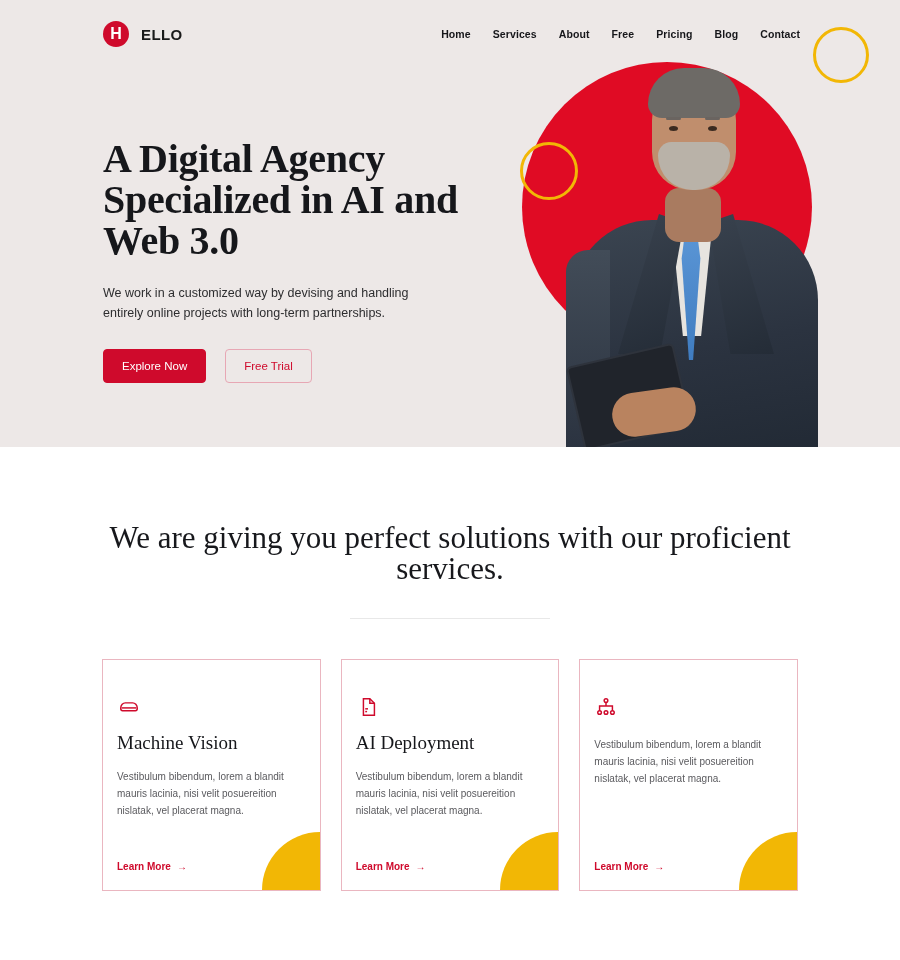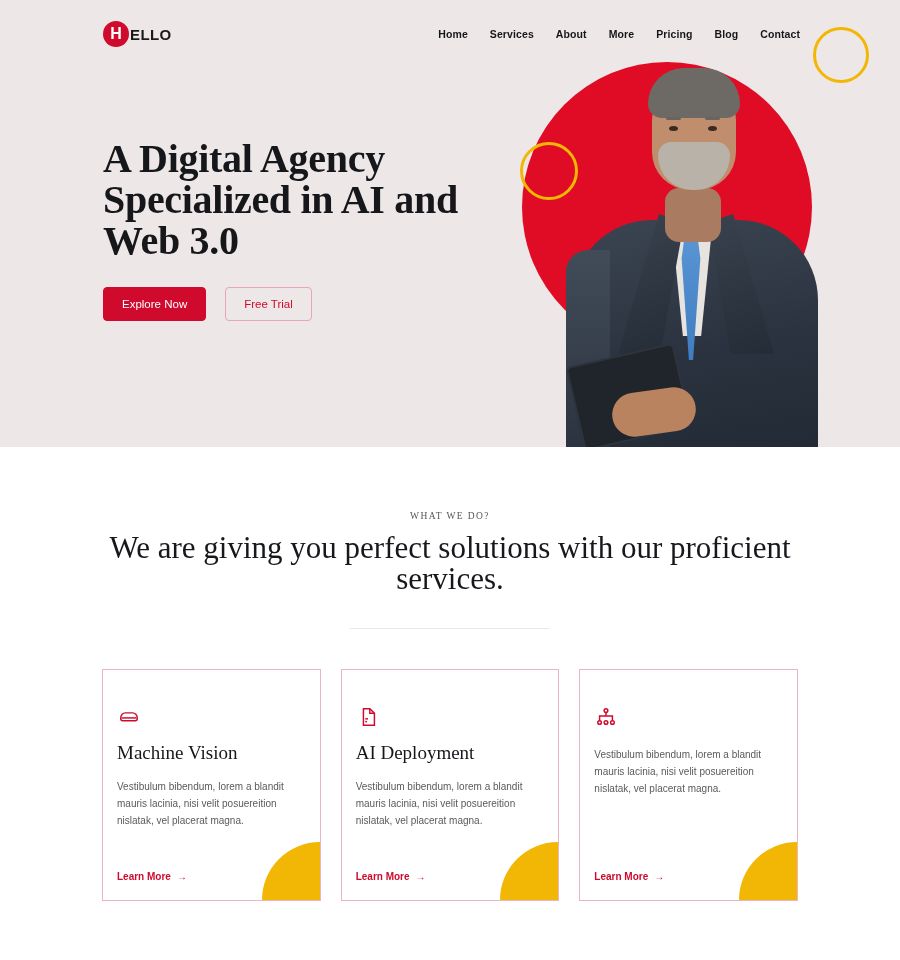--- a/index.html
+++ b/index.html
@@ -40,21 +40,21 @@
     display:flex; align-items:center; justify-content:center;
     font-size:16px; font-weight:bold;
     font-family:"Liberation Sans", sans-serif;
     letter-spacing:0;
   }
   .logo-text {
     font-size:15px;
     font-weight:bold;
     letter-spacing:0.4px;
     color:#1a1a1a;
-    margin-left:1px;
+    margin-left:12px;
   }
   .nav-links { display:flex; align-items:center; gap:22px; }
   .nav-links a {
     font-size:10.5px;
     font-weight:bold;
     color:#16161a;
     text-decoration:none;
     letter-spacing:0.1px;
   }
 
@@ -294,21 +294,21 @@
 
   <nav class="nav">
     <div class="logo">
       <span class="logo-mark">H</span>
       <span class="logo-text">ELLO</span>
     </div>
     <div class="nav-links">
       <a href="#">Home</a>
       <a href="#">Services</a>
       <a href="#">About</a>
-      <a href="#">More</a>
+      <a href="#">Free</a>
       <a href="#">Pricing</a>
       <a href="#">Blog</a>
       <a href="#">Contact</a>
     </div>
   </nav>
 
   <div class="hero-art">
     <div class="red-circle"></div>
     <div class="ring ring-top"></div>
     <div class="ring ring-left"></div>
@@ -327,29 +327,29 @@
       <div class="p-brow-r"></div>
       <div class="p-eye-l"></div>
       <div class="p-eye-r"></div>
       <div class="p-tablet"></div>
       <div class="p-hand"></div>
     </div>
   </div>
 
   <div class="hero-content">
     <h1 class="hero-title">A Digital Agency Specialized in AI and Web 3.0</h1>
+    <p class="hero-sub">We work in a customized way by devising and handling entirely online projects with long-term partnerships.</p>
     <div class="hero-btns">
       <button class="btn btn-primary">Explore Now</button>
       <button class="btn btn-outline">Free Trial</button>
     </div>
   </div>
 </section>
 
 <section class="services">
-  <div class="eyebrow">WHAT WE DO?</div>
   <h2 class="section-title">We are giving you perfect solutions with our proficient services.</h2>
   <div class="divider"></div>
 
   <div class="cards">
 
     <div class="card">
       <div class="card-icon">
         <svg width="22" height="22" viewBox="0 0 24 24" fill="none" stroke="#cf0a2c" stroke-width="1.6">
           <path d="M3 13c0-3 2.5-5.5 5-5.5h8c2.5 0 5 2.5 5 5.5v1a2 2 0 0 1-2 2H5a2 2 0 0 1-2-2z"></path>
           <line x1="4" y1="13" x2="20" y2="13"></line>

